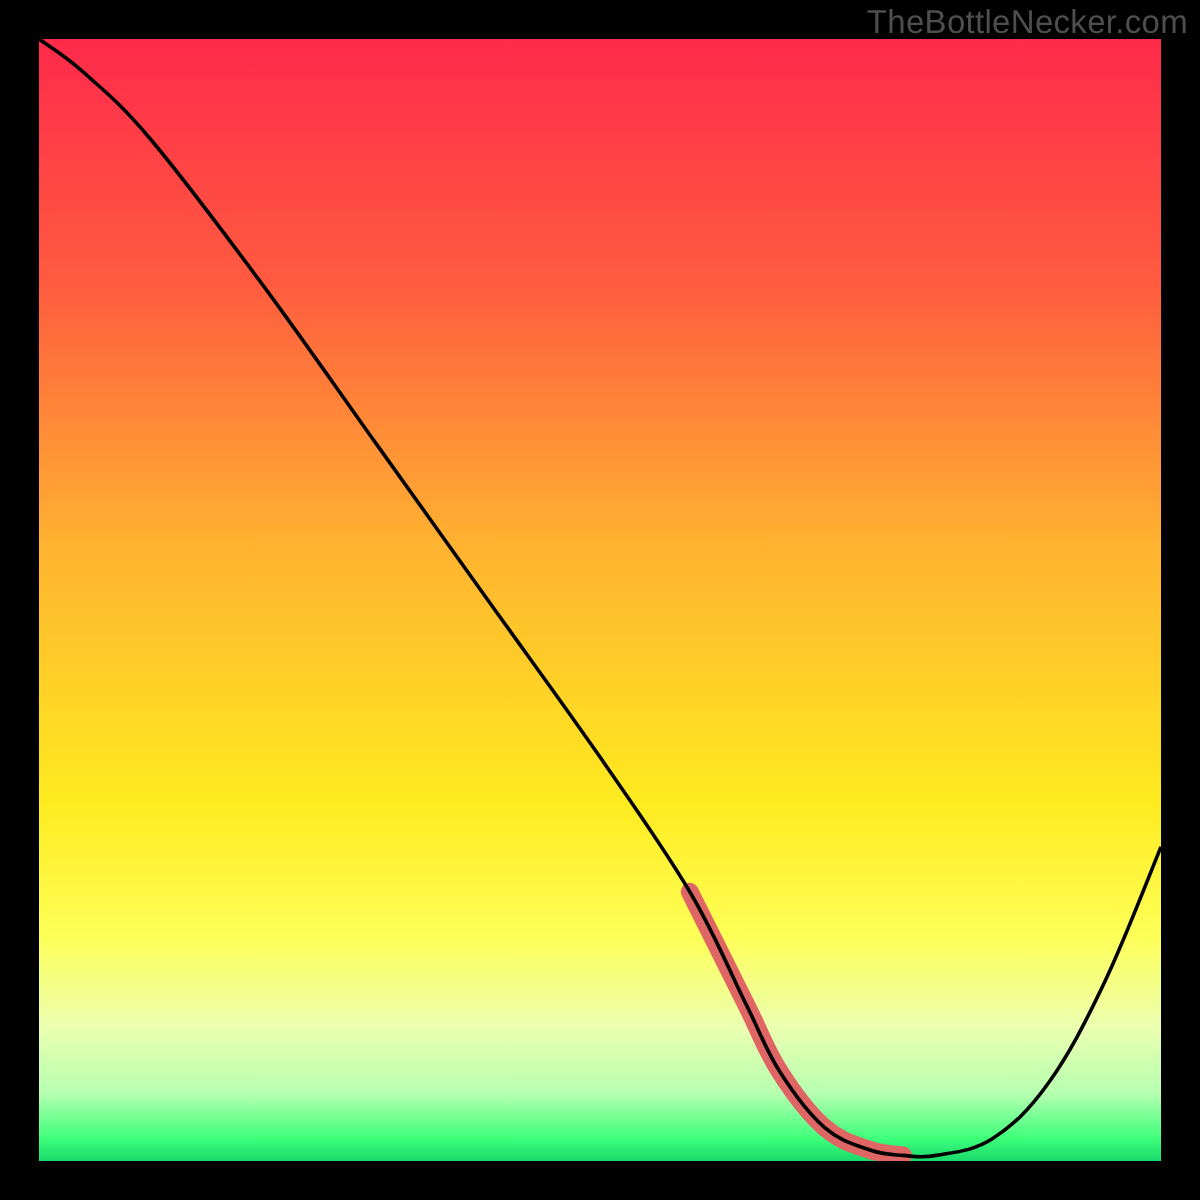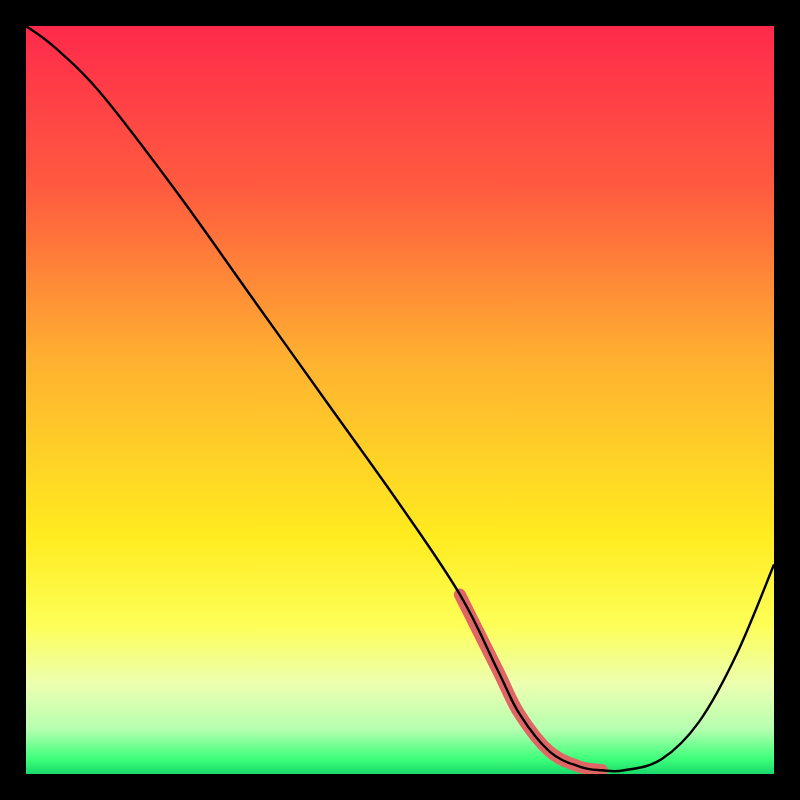--- a/index.html
+++ b/index.html
@@ -32,20 +32,21 @@
     font-size: 22px;
     letter-spacing: 0.2px;
     font-weight: 500;
   }
   svg { display: block; }
 </style>
 </head>
 <body>
 
 <div class="stage">
+  <div class="watermark">TheBottleNecker.com</div>
 
   <div class="plot-area">
     <svg id="chart-svg" viewBox="0 0 748 748" width="748" height="748" preserveAspectRatio="none">
       <defs>
         <linearGradient id="bg-grad" x1="0" y1="0" x2="0" y2="1">
             <stop offset="0%" stop-color="#ff2a4b"></stop>
             <stop offset="22%" stop-color="#ff5c3f"></stop>
             <stop offset="45%" stop-color="#ffb230"></stop>
             <stop offset="68%" stop-color="#ffeb1f"></stop>
             <stop offset="80%" stop-color="#fdff57"></stop>

